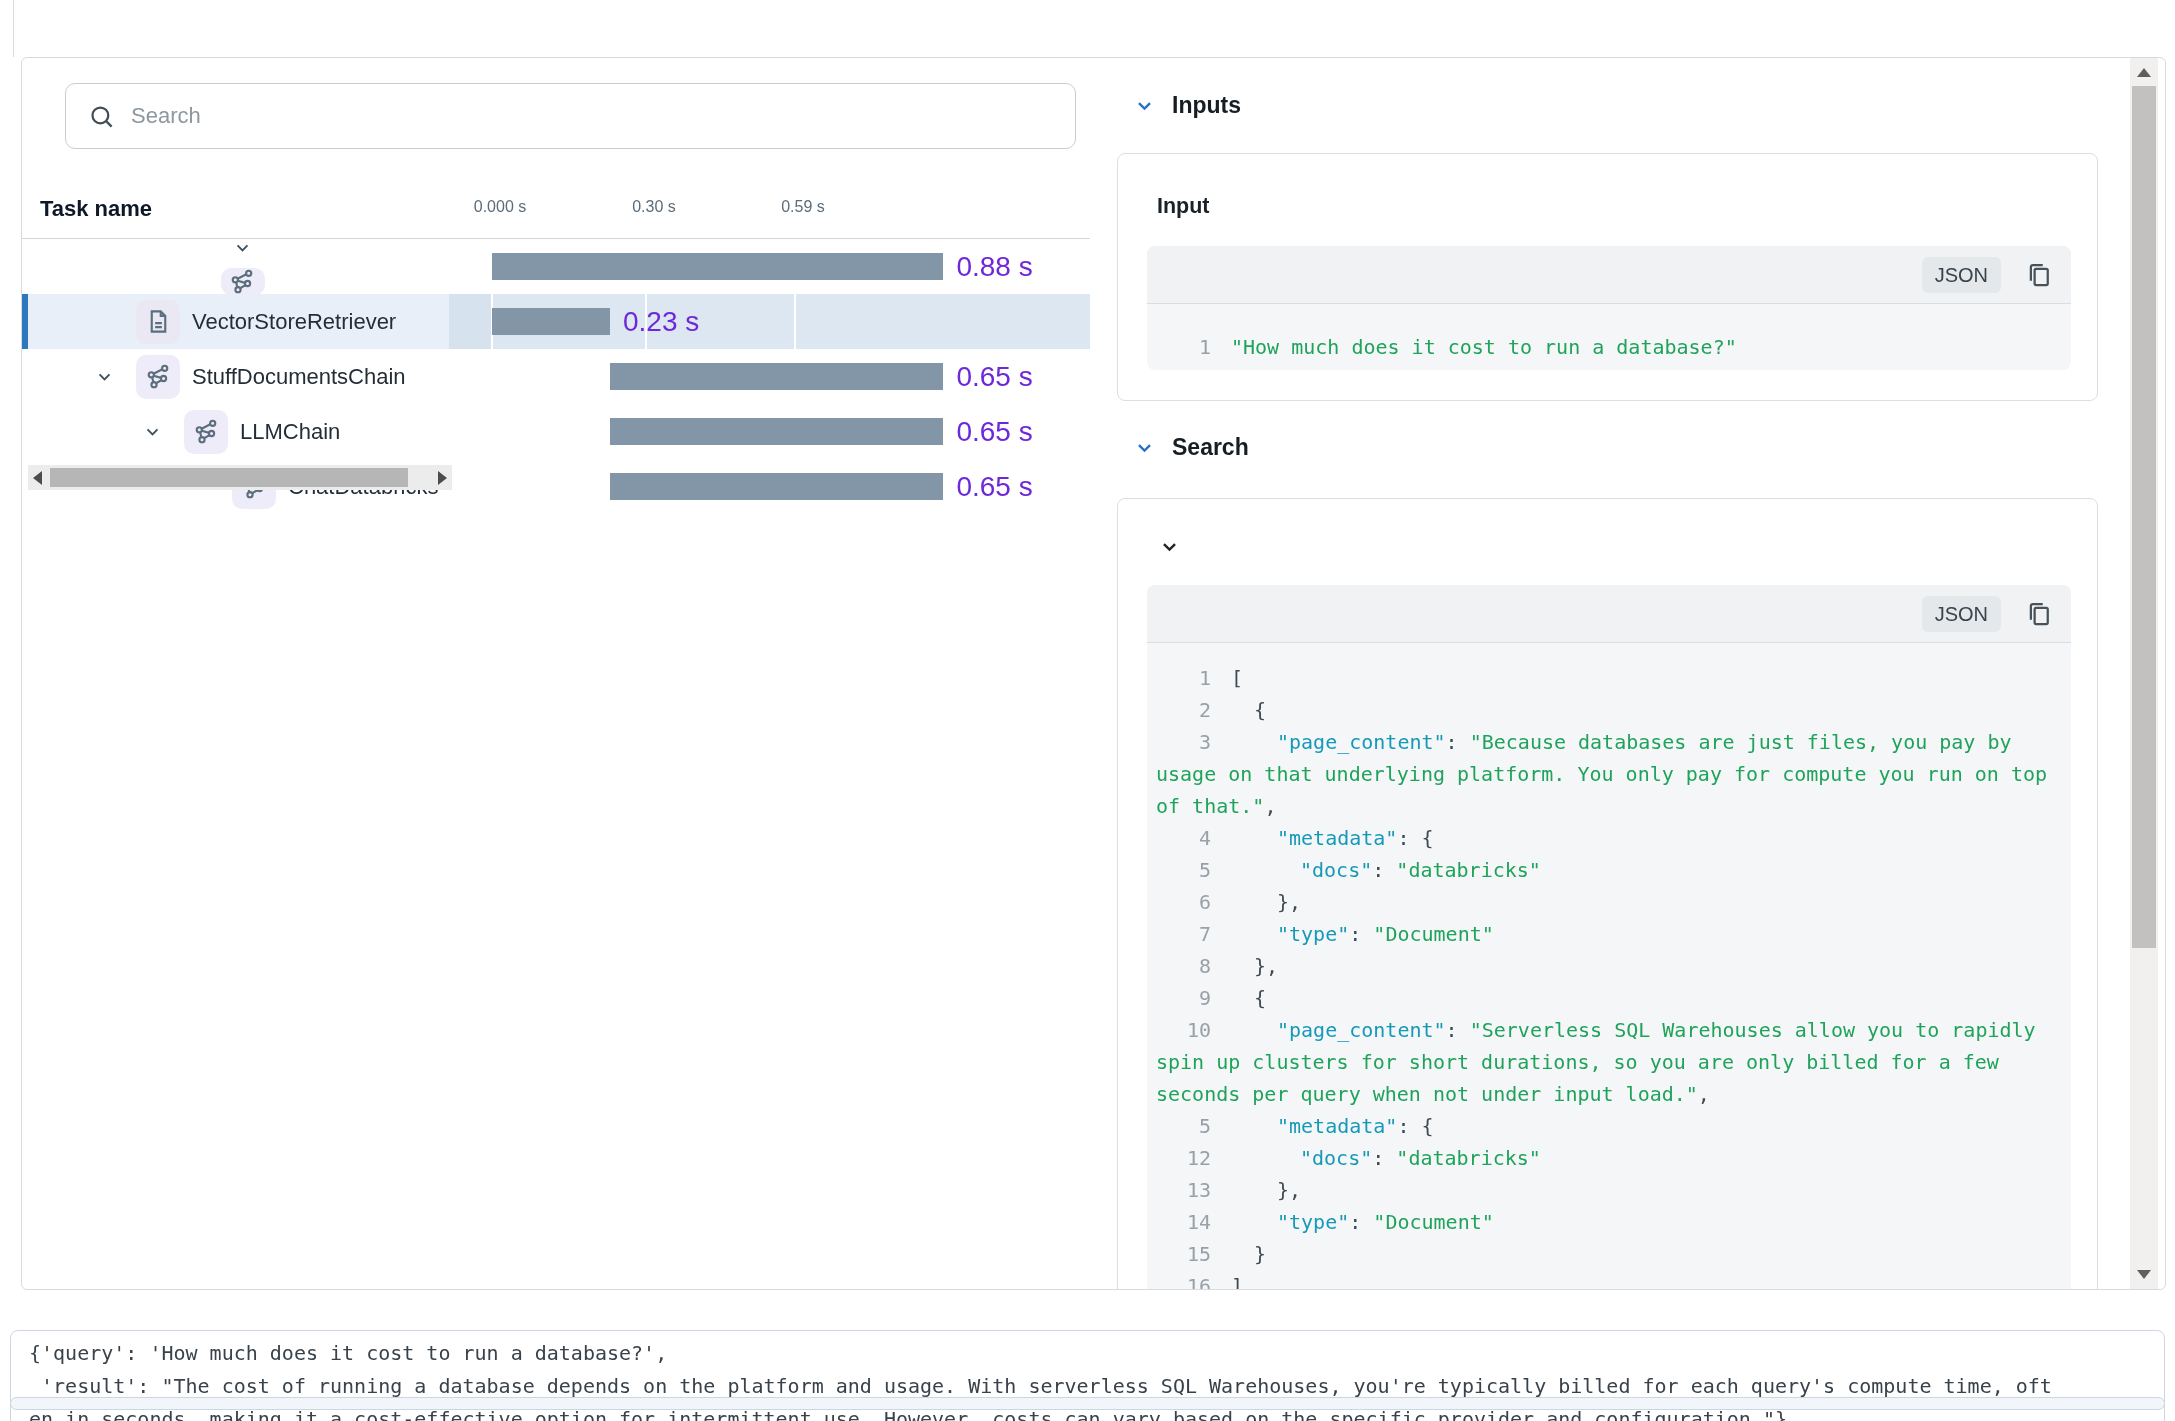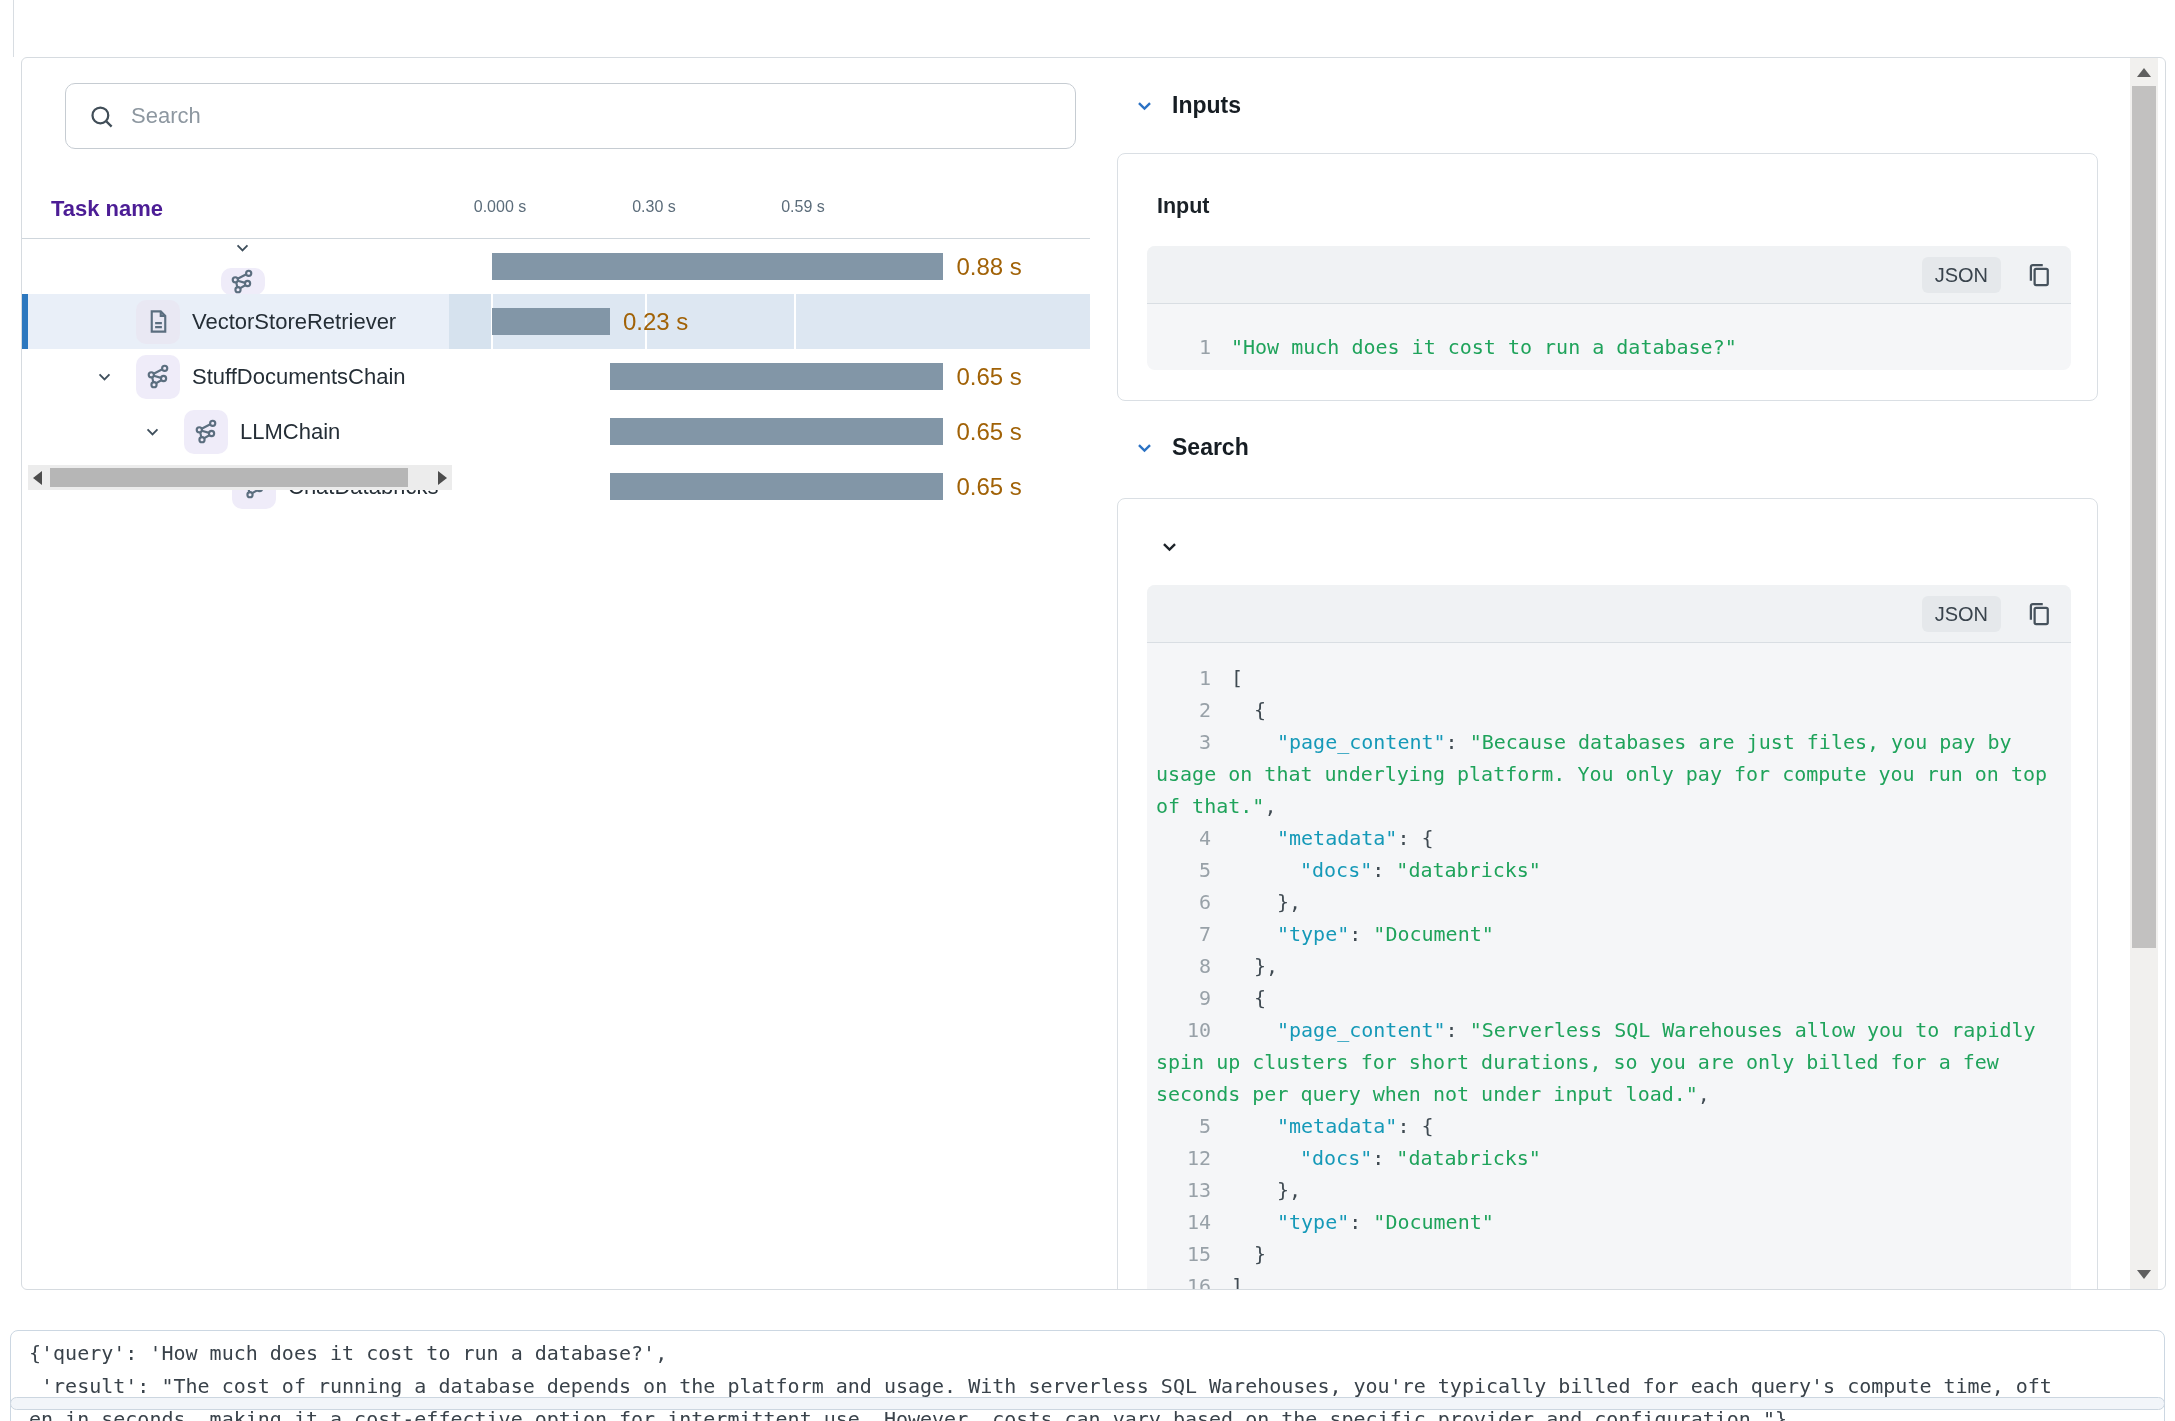--- a/index.html
+++ b/index.html
@@ -21,21 +21,21 @@
 
   
   .search{position:absolute;left:43px;top:25px;width:1011px;height:66px;border:1px solid #c6ccd2;
           border-radius:10px;display:flex;align-items:center;padding-left:22px;gap:14px;box-sizing:border-box;}
   .search input{border:none;outline:none;font-size:22px;color:#39434c;flex:1;background:transparent;
                 font-family:"Liberation Sans",sans-serif;}
   .search input::placeholder{color:#8d97a0;}
 
   
   .thead{position:absolute;left:0;top:124px;width:1068px;height:56px;border-bottom:1px solid #cfd6dc;}
-  .thead .tn{position:absolute;left:18px;top:14px;font-size:22px;font-weight:bold;color:#4c1d95;margin-left:11px;}
+  .thead .tn{position:absolute;left:18px;top:14px;font-size:22px;font-weight:bold;color:#0f172a;}
   .tick{position:absolute;top:16px;transform:translateX(-50%);font-size:16px;color:#5b6c7a;}
 
   
   .rows{position:absolute;left:0;top:181px;width:1068px;}
   .trow{position:relative;height:55px;}
   .trow.selected{background:#e9eff8;}
   .trow.selected::before{content:"";position:absolute;left:0;top:0;bottom:0;width:6px;background:#2d78bf;}
   .name{position:absolute;left:0;top:0;bottom:0;width:427px;overflow:hidden;display:flex;
         align-items:center;gap:12px;white-space:nowrap;box-sizing:border-box;}
   .chev-slot{width:40px;min-width:40px;display:flex;justify-content:center;align-items:center;}
@@ -43,21 +43,21 @@
          display:flex;align-items:center;justify-content:center;}
   .ticon.document{background:#e9e8f3;}
   .tlabel{font-size:22px;color:#252e36;}
   .gantt{position:absolute;left:427px;right:0;top:0;bottom:0;}
   .trow.selected .gantt{background:#d6e2ee;}
   .trow.selected .gmid{position:absolute;left:43px;right:0;top:0;bottom:0;background:#dde7f2;display:block;}
   .gmid{display:none;}
   .gl{position:absolute;top:0;bottom:0;width:2px;background:#fff;display:none;}
   .trow.selected .gl{display:block;}
   .bar{position:absolute;top:14px;height:27px;background:#8296a7;}
-  .dur{position:absolute;top:0;bottom:0;display:flex;align-items:center;font-size:24px;color:#a16207;}
+  .dur{position:absolute;top:0;bottom:0;display:flex;align-items:center;font-size:28px;color:#6d28d9;}
 
   
   .hscroll{position:absolute;left:6px;top:407px;width:424px;height:25px;background:#ececec;}
   .hthumb{position:absolute;left:22px;width:358px;top:3px;bottom:3px;background:#b6b6b6;}
   .harrow{position:absolute;top:6px;width:0;height:0;border-top:7px solid transparent;border-bottom:7px solid transparent;}
   .harrow.l{left:5px;border-right:9px solid #4c4c4c;}
   .harrow.r{right:5px;border-left:9px solid #4c4c4c;}
 
   
   .sec-h{position:absolute;display:flex;align-items:center;gap:18px;font-size:23px;font-weight:600;color:#161d23;}

